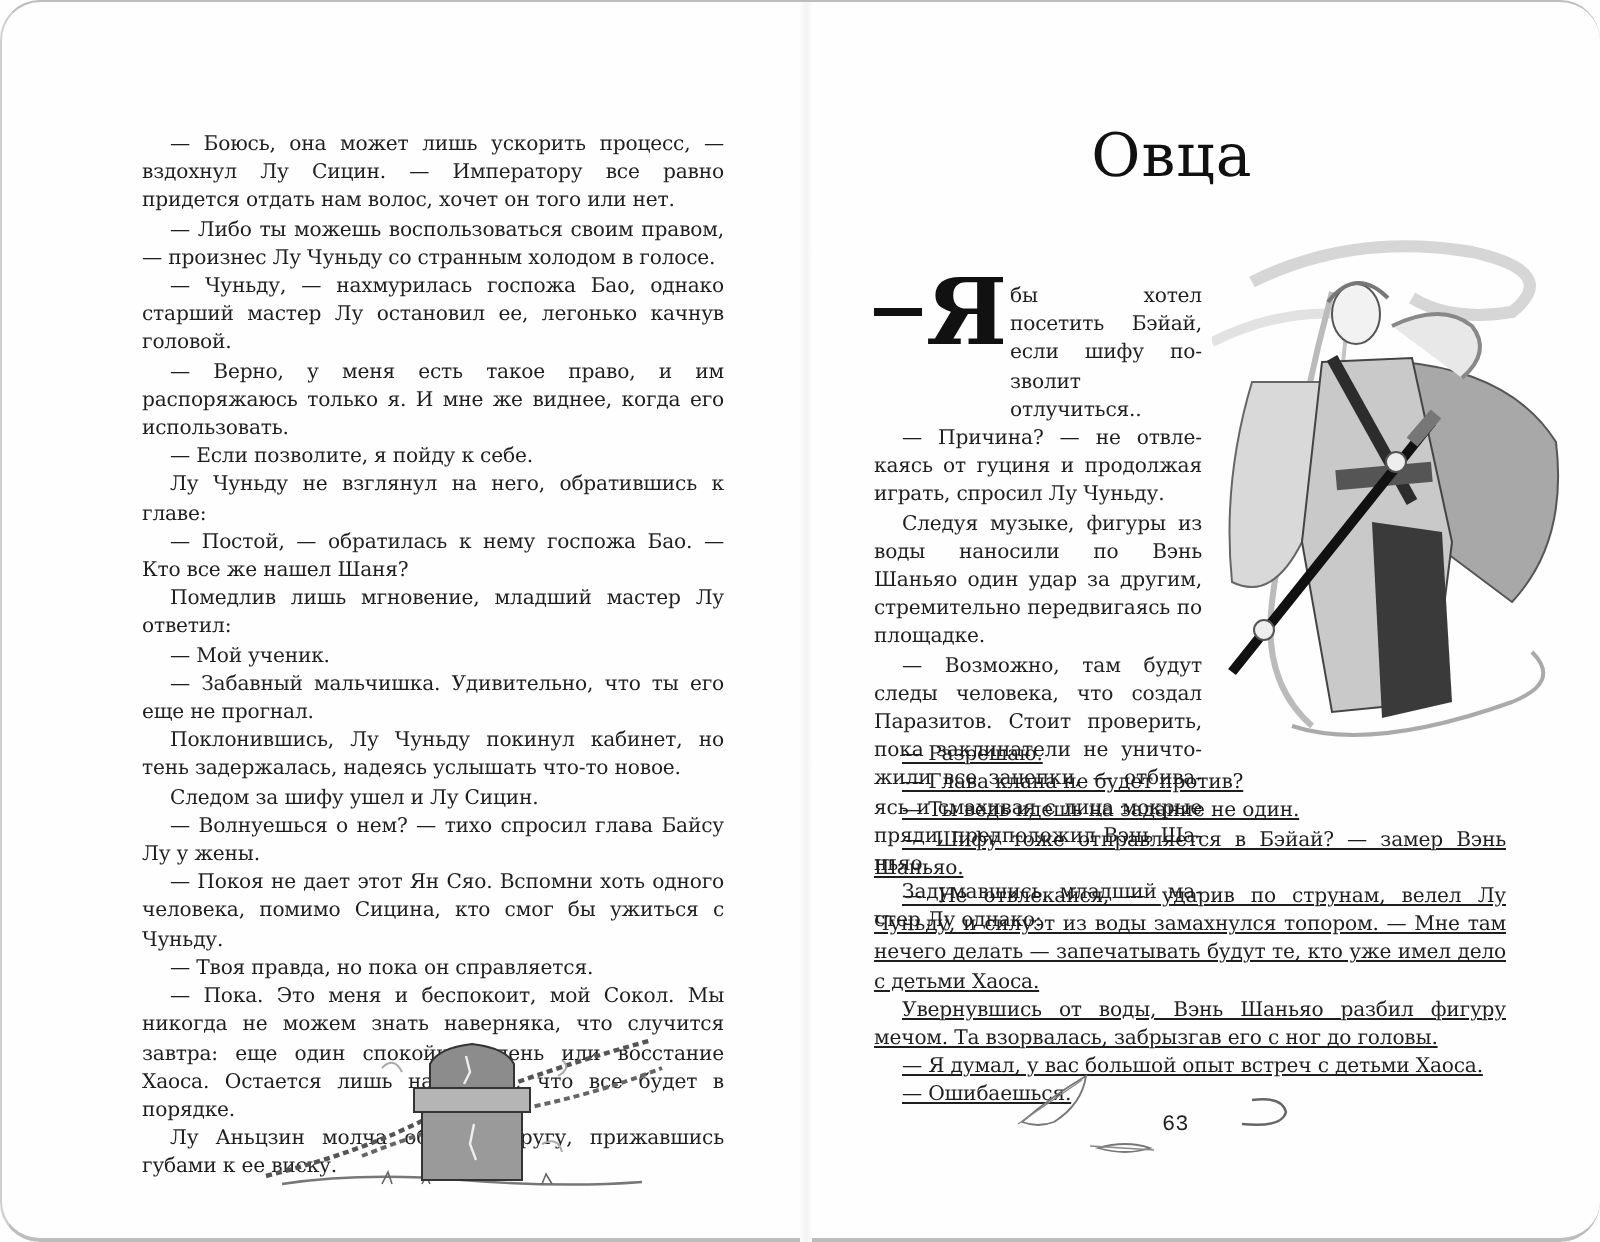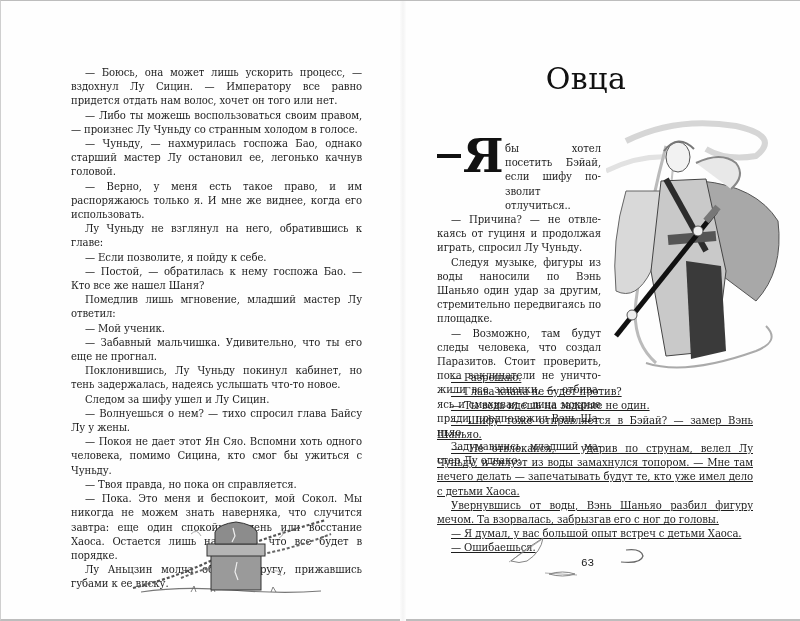--- a/index.html
+++ b/index.html
@@ -7,20 +7,21 @@
     width: 800px; height: 621px; overflow: hidden; position: relative;
     background: #fefefe;
     font-family: "DejaVu Serif", "Liberation Serif", serif;
     color: #1e1e1e;
   }
   .spread {
     position: absolute; left: 0; top: 0; width: 800px; height: 621px;
     box-sizing: border-box;
     border-top: 1px solid #bdbdbd; border-bottom: 2px solid #bdbdbd; border-left: 1px solid #cfcfcf;
     background: #fefefe;
+    border-radius: 20px;
   }
   .gutter {
     position: absolute; left: 399px; top: 0; width: 6px; height: 621px;
     background: linear-gradient(to right, #fcfcfc, #f4f4f4, #fcfcfc);
   }
   .page { position: absolute; top: 0; height: 621px; }
   .page-left { left: 0; width: 400px; }
   .page-right { left: 400px; width: 400px; }
 
   .textblock {
@@ -65,22 +66,22 @@
 
 <div class="spread">
   <div class="gutter"></div>
 
   <div class="page page-left">
     <div class="textblock left-text">
       <p>— Боюсь, она может лишь ускорить процесс, — вздохнул Лу Сицин. — Императору все равно придется отдать нам волос, хо­чет он того или нет.</p>
       <p>— Либо ты можешь воспользоваться своим правом, — про­изнес Лу Чуньду со странным холодом в голосе.</p>
       <p>— Чуньду, — нахмурилась госпожа Бао, однако старший ма­стер Лу остановил ее, легонько качнув головой.</p>
       <p>— Верно, у меня есть такое право, и им распоряжаюсь толь­ко я. И мне же виднее, когда его использовать.</p>
+      <p>— Если позволите, я пойду к себе.</p>
       <p>Лу Чуньду не взглянул на него, обратившись к главе:</p>
-      <p>— Если позволите, я пойду к себе.</p>
       <p>— Постой, — обратилась к нему госпожа Бао. — Кто все же нашел Шаня?</p>
       <p>Помедлив лишь мгновение, младший мастер Лу ответил:</p>
       <p>— Мой ученик.</p>
       <p>— Забавный мальчишка. Удивительно, что ты его еще не прогнал.</p>
       <p>Поклонившись, Лу Чуньду покинул кабинет, но тень задер­жалась, надеясь услышать что-то новое.</p>
       <p>Следом за шифу ушел и Лу Сицин.</p>
       <p>— Волнуешься о нем? — тихо спросил глава Байсу Лу у жены.</p>
       <p>— Покоя не дает этот Ян Сяо. Вспомни хоть одного человека, помимо Сицина, кто смог бы ужиться с Чуньду.</p>
       <p>— Твоя правда, но пока он справляется.</p>
       <p>— Пока. Это меня и беспокоит, мой Сокол. Мы никогда не можем знать наверняка, что случится завтра: еще один спокой­ный день или восстание Хаоса. Остается лишь надеяться, что все будет в порядке.</p>

